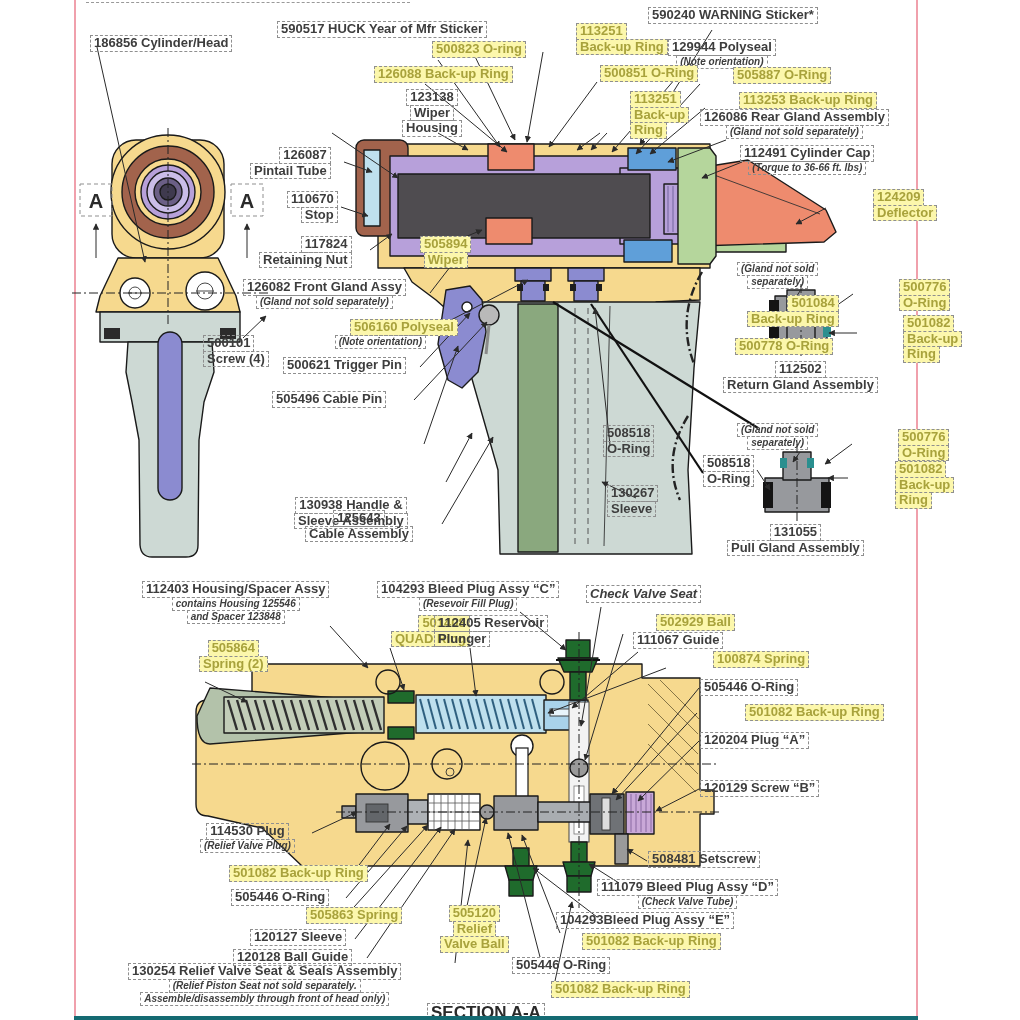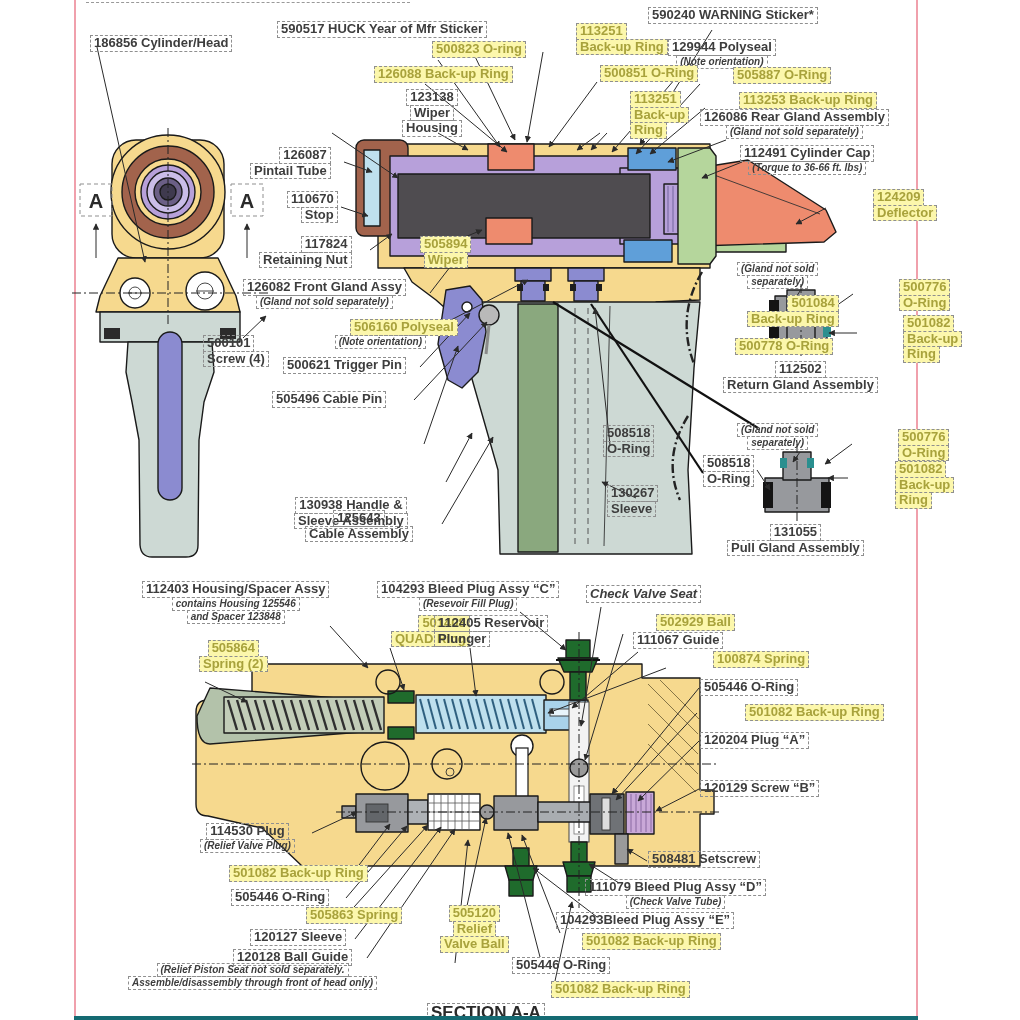--- a/index.html
+++ b/index.html
@@ -561,21 +561,21 @@
       </div>
       <div class="lbl l" style="left: 648px; top: 852px;">
         <div class="ln">508481 Setscrew</div>
       </div>
       <div class="lbl l" style="left: 182px; top: 866px;">
         <div class="ln hl">501082 Back-up Ring</div>
       </div>
       <div class="lbl l" style="left: 231px; top: 890px;">
         <div class="ln">505446 O-Ring</div>
       </div>
-      <div class="lbl c" style="left: 585px; top: 880px;">
+      <div class="lbl c" style="left: 597px; top: 880px;">
         <div class="ln">111079 Bleed Plug Assy “D”</div>
         <div class="ln it">(Check Valve Tube)</div>
       </div>
       <div class="lbl l" style="left: 259px; top: 908px;">
         <div class="ln hl">505863 Spring</div>
       </div>
       <div class="lbl l" style="left: 556px; top: 913px;">
         <div class="ln">104293Bleed Plug Assy “E”</div>
       </div>
       <div class="lbl l" style="left: 250px; top: 930px;">
@@ -589,20 +589,21 @@
       <div class="lbl l" style="left: 535px; top: 934px;">
         <div class="ln hl">501082 Back-up Ring</div>
       </div>
       <div class="lbl l" style="left: 233px; top: 950px;">
         <div class="ln">120128 Ball Guide</div>
       </div>
       <div class="lbl l" style="left: 512px; top: 958px;">
         <div class="ln">505446 O-Ring</div>
       </div>
       <div class="lbl c" style="left: 128px; top: 964px;">
+        <div class="ln">130254 Relief Valve Seat &amp; Seals Assembly</div>
         <div class="ln it">(Relief Piston Seat not sold separately.</div>
         <div class="ln it">Assemble/disassembly through front of head only)</div>
       </div>
       <div class="lbl l" style="left: 504px; top: 982px;">
         <div class="ln hl">501082 Back-up Ring</div>
       </div>
       <div class="lbl c" style="left: 427px; top: 1004px;">
         <div class="ln big">SECTION A-A</div>
       </div>
     </div>

